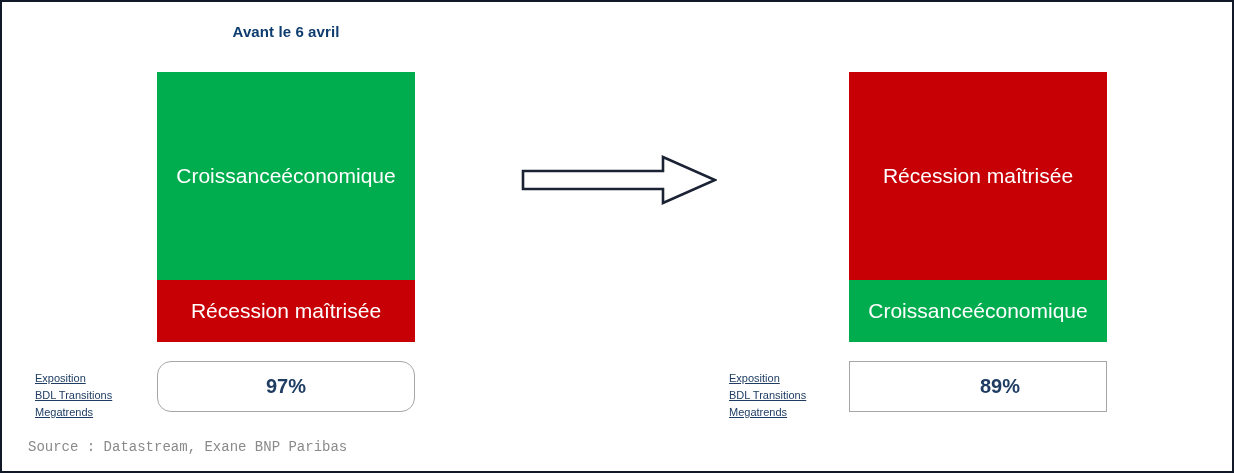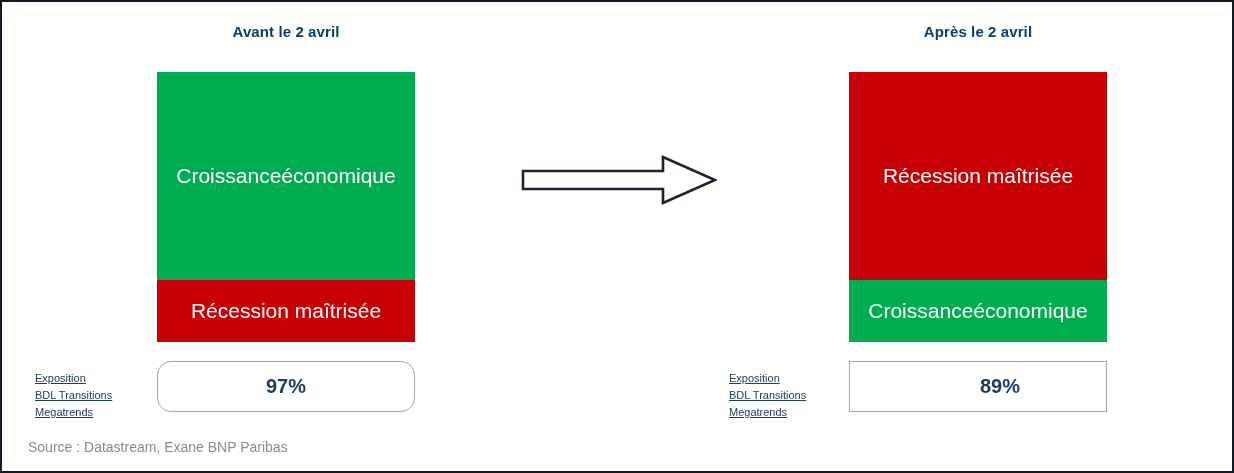--- a/index.html
+++ b/index.html
@@ -105,30 +105,30 @@
   #pct-right { left: 847px; padding-left: 44px; }
 
   
   #source-note {
     position: absolute;
     left: 26px;
     top: 437px;
     font-size: 14px;
     color: #8a8a8a;
     white-space: nowrap;
+    font-family: Liberation Mono, monospace;
   }
 </style>
 </head>
 <body>
 
 <div id="canvas" style="border-color: rgb(17, 24, 39); background: rgb(255, 255, 255);">
 
-  <div class="panel-title" id="title-left" style="color: rgb(13, 60, 110);">Avant le 2 avril</div>
+  <div class="panel-title" id="title-left" style="color: rgb(13, 60, 110);">Avant le 6 avril</div>
 
-  <div class="panel-title" id="title-right" style="color: rgb(13, 60, 110);">Après le 2 avril</div>
 
   <div class="bar" id="bar-left">
     <div class="segment seg-green" style="flex: 77 0 0px; background: rgb(0, 173, 78);">
         <div>Croissance</div>
         <div>économique</div>
       </div>
     <div class="segment seg-red" style="flex: 23 0 0px; background: rgb(199, 0, 6);">
         <div>Récession maîtrisée</div>
       </div>
   </div>

